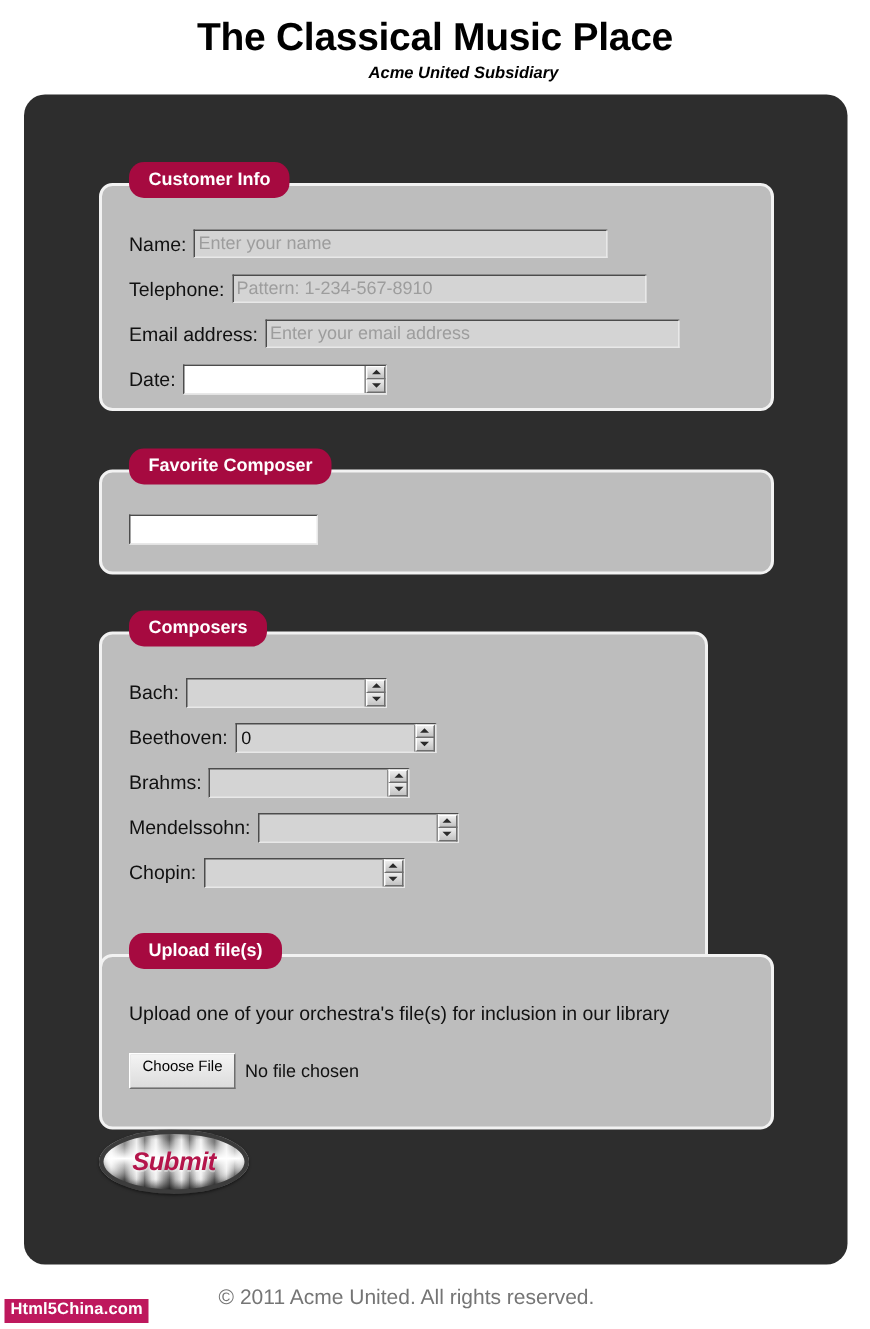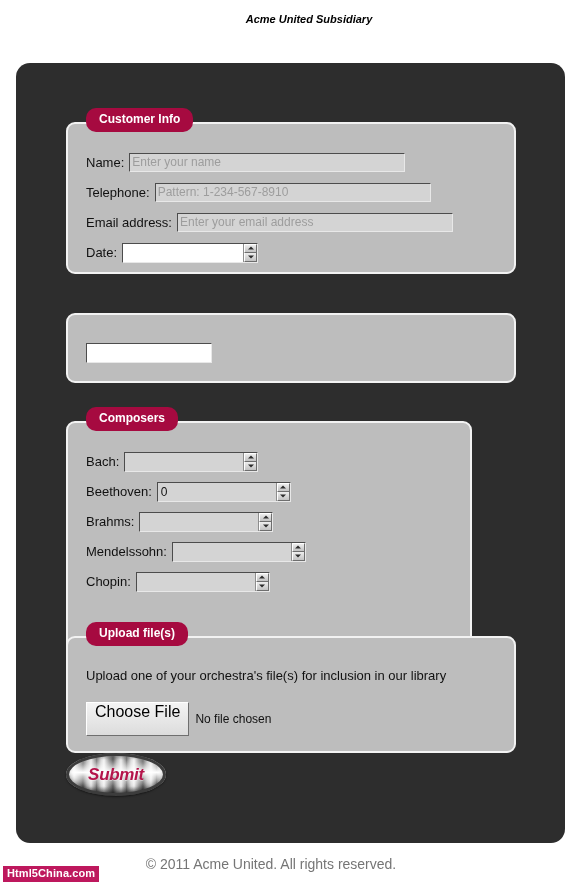--- a/index.html
+++ b/index.html
@@ -185,26 +185,26 @@
     color: #111111;
     line-height: 16px;
     margin: 2px 16px 18px 0;
   }
   .file-row {
     display: flex;
     align-items: center;
   }
   .file-button {
     font-family: "Liberation Sans", sans-serif;
-    font-size: 16px;
+    font-size: 10px;
     color: #000000;
     background: linear-gradient(to bottom, #f4f4f4 0%, #dcdcdc 100%);
     border: 1px solid;
     border-color: #ffffff #6f6f6f #6f6f6f #ffffff;
-    padding: 2px 8px 16px 8px;
+    padding: 2px 8px 6px 8px;
     line-height: 14px;
     cursor: pointer;
   }
   .file-status {
     font-size: 12px;
     color: #111111;
     margin-left: 6px;
     line-height: 14px;
   }
 
@@ -264,20 +264,21 @@
     font-weight: bold;
     padding: 1px 4px 2px 4px;
     line-height: 13px;
     letter-spacing: 0.1px;
   }
 </style>
 </head>
 <body>
 
 <div class="page-header">
+  <h1 class="site-title">The Classical Music Place</h1>
   <p class="site-subtitle">Acme United Subsidiary</p>
 </div>
 
 <div class="dark-panel">
 
   <div class="field-group group-customer">
     <div class="group-legend">Customer Info</div>
     <div class="group-body">
 
       <div class="form-row">
@@ -303,20 +304,21 @@
             <span class="spin-btn up"></span>
             <span class="spin-btn down"></span>
           </span>
         </span>
       </div>
 
     </div>
   </div>
 
   <div class="field-group group-favorite">
+    <div class="group-legend">Favorite Composer</div>
     <div class="group-body">
       <input class="classic-input input-white" type="text" placeholder="" style="">
     </div>
   </div>
 
   <div class="field-group group-composers">
     <div class="group-legend">Composers</div>
     <div class="group-body">
 
       <div class="form-row">

